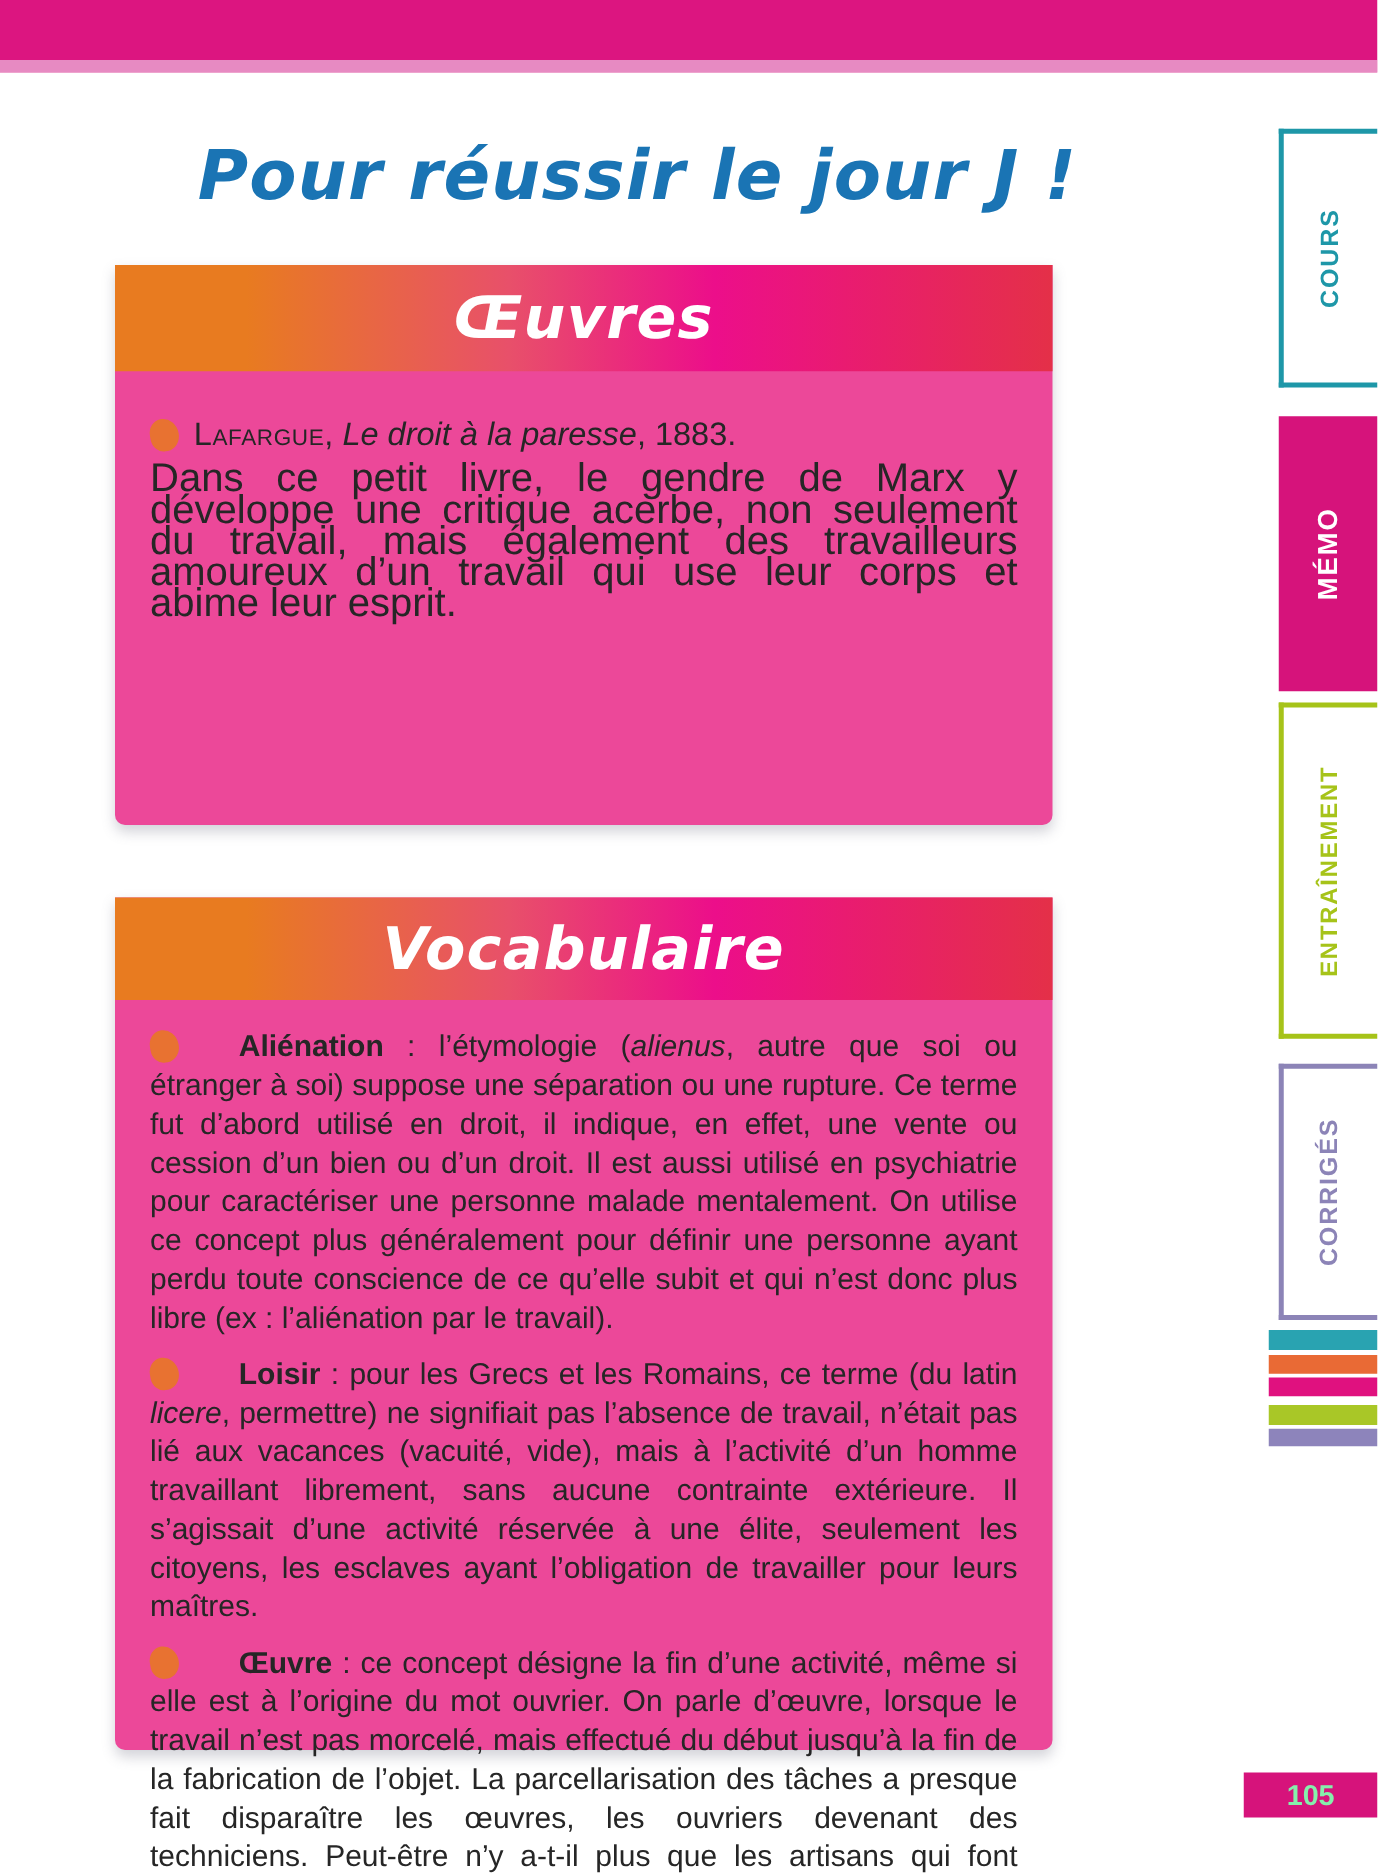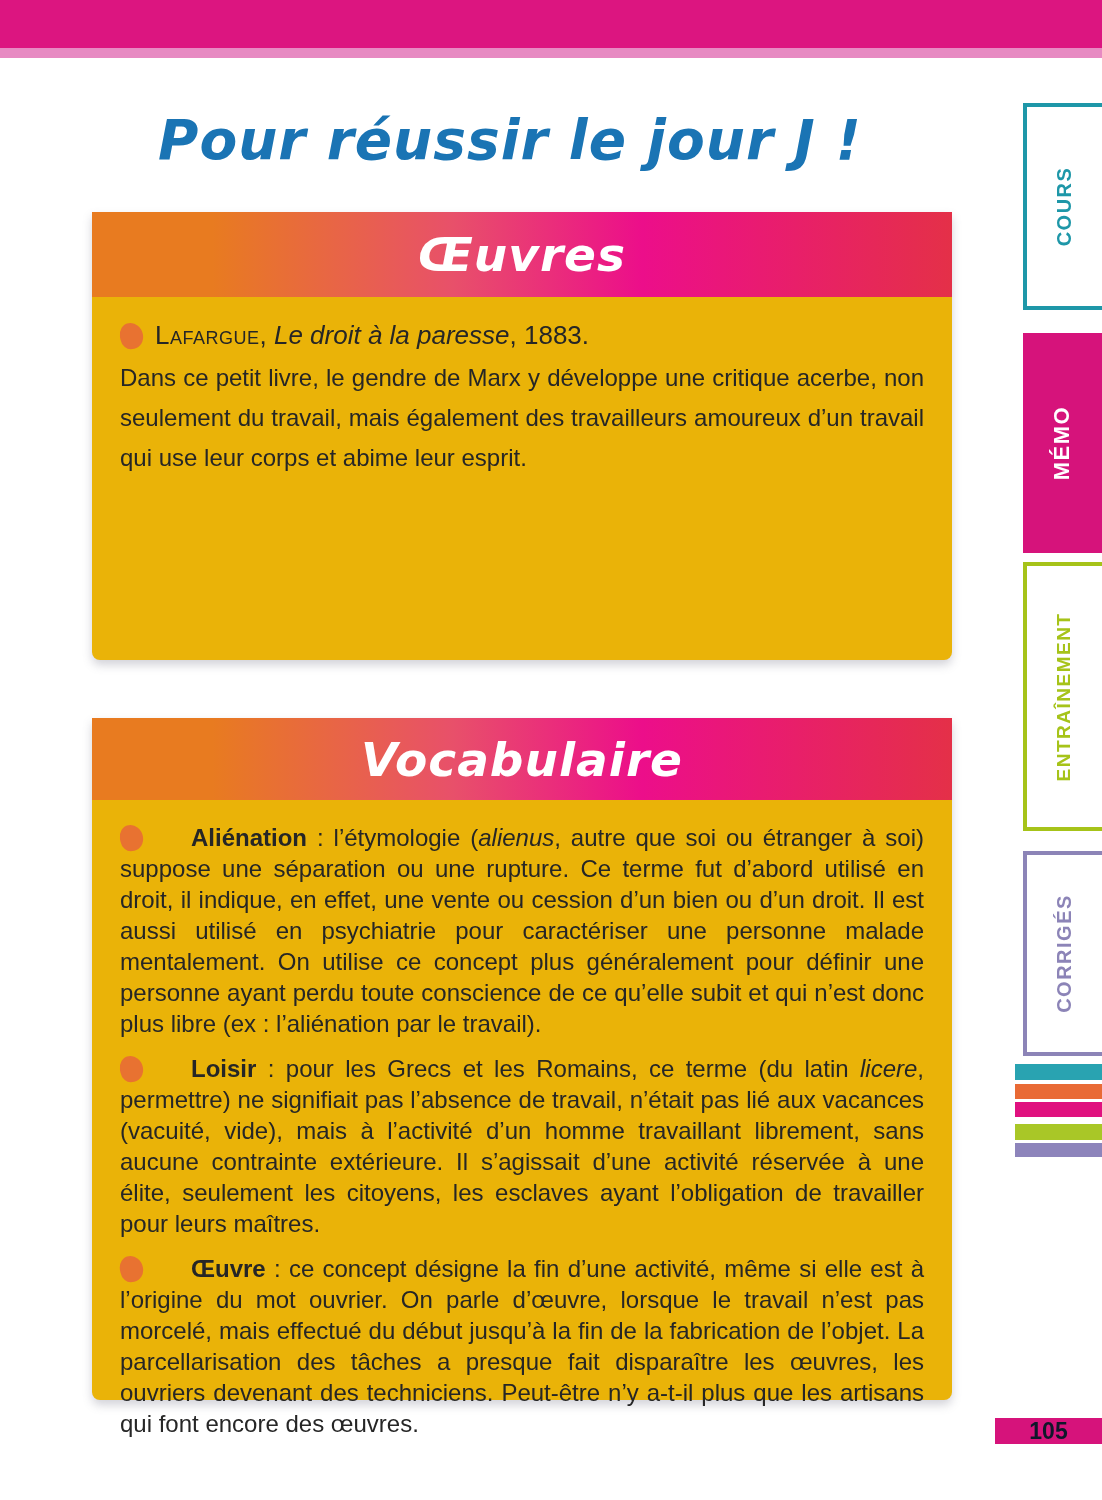--- a/index.html
+++ b/index.html
@@ -15,47 +15,47 @@
   }
   
   .page-title{
     position:absolute;left:60px;top:108px;width:900px;height:80px;
     text-align:center;color:#1a74b4;
     font-family:"DejaVu Sans",sans-serif;
     font-style:italic;font-weight:bold;font-size:55px;letter-spacing:1px;
   }
   
   .card{
-    position:absolute;left:92px;width:860px;background:#eab308;
+    position:absolute;left:92px;width:750px;background:#ec4899;
     border-radius:0 0 8px 8px;
     box-shadow:0 5px 10px rgba(110,110,130,.30);
   }
   .card-oeuvres{top:212px;height:448px;}
   .card-vocab{top:718px;height:682px;}
   .card-header{
     height:85px;display:flex;align-items:center;justify-content:center;
     background:linear-gradient(90deg,#e87b20 0%,#e87b20 14%,#e8506a 42%,#ec0e8a 64%,#e43048 100%);
   }
   .card-vocab .card-header{height:82px;}
   .card-header span{
     color:#ffffff;font-family:"DejaVu Sans",sans-serif;
     font-style:italic;font-weight:bold;font-size:47px;letter-spacing:1px;
   }
   .card-body{padding:22px 28px 20px 28px;color:#262626;}
   .entry{margin-bottom:22px;}
   .entry:last-child{margin-bottom:0;}
-  .entry-head{font-size:26px;margin:0 0 6px 0;line-height:33px;}
+  .entry-head{font-size:26px;margin:12px 0 6px 0;line-height:33px;}
   .blob{
     display:inline-block;width:23px;height:26px;background:#e87231;
     border-radius:48% 55% 50% 46%;transform:rotate(-10deg);
     vertical-align:-5px;margin-right:12px;
   }
   .sc{font-variant:small-caps;letter-spacing:.5px;}
   .it{font-style:italic;}
-  .desc{font-size:24px;line-height:40px;text-align:justify;margin:0;}
+  .desc{font-size:32px;line-height:25px;text-align:justify;margin:0;}
   .vocab-p{font-size:24px;line-height:31px;text-align:justify;margin:0 0 14px 0;}
   .vocab-p:last-child{margin-bottom:0;}
   .term{font-weight:bold;margin-left:36px;}
   
   .tab{
     position:absolute;left:1023px;width:79px;background:#ffffff;
     box-sizing:border-box;display:flex;align-items:center;justify-content:center;
   }
   .tab span{
     transform:rotate(-90deg);white-space:nowrap;font-weight:bold;
@@ -71,22 +71,22 @@
   .tab-corriges span{color:#8c84b7;}
   
   .bar{position:absolute;left:1015px;width:87px;}
   .bar-1{top:1064px;height:16px;background:#29a3b1;}
   .bar-2{top:1084px;height:15px;background:#e96a35;}
   .bar-3{top:1102px;height:15px;background:#e0117f;}
   .bar-4{top:1124px;height:16px;background:#a9c727;}
   .bar-5{top:1143px;height:14px;background:#8d84bb;}
   
   .page-num{
-    position:absolute;left:995px;top:1418px;width:107px;height:26px;
-    background:#d6137b;color:#0f172a;font-weight:bold;font-size:23px;
+    position:absolute;left:995px;top:1418px;width:107px;height:36px;
+    background:#d6137b;color:#86efac;font-weight:bold;font-size:23px;
     display:flex;align-items:center;justify-content:center;
   }
 </style>
 </head>
 <body>
 
 <div class="top-strip"></div>
 
 <div class="page-title">Pour réussir le jour J !</div>
 

